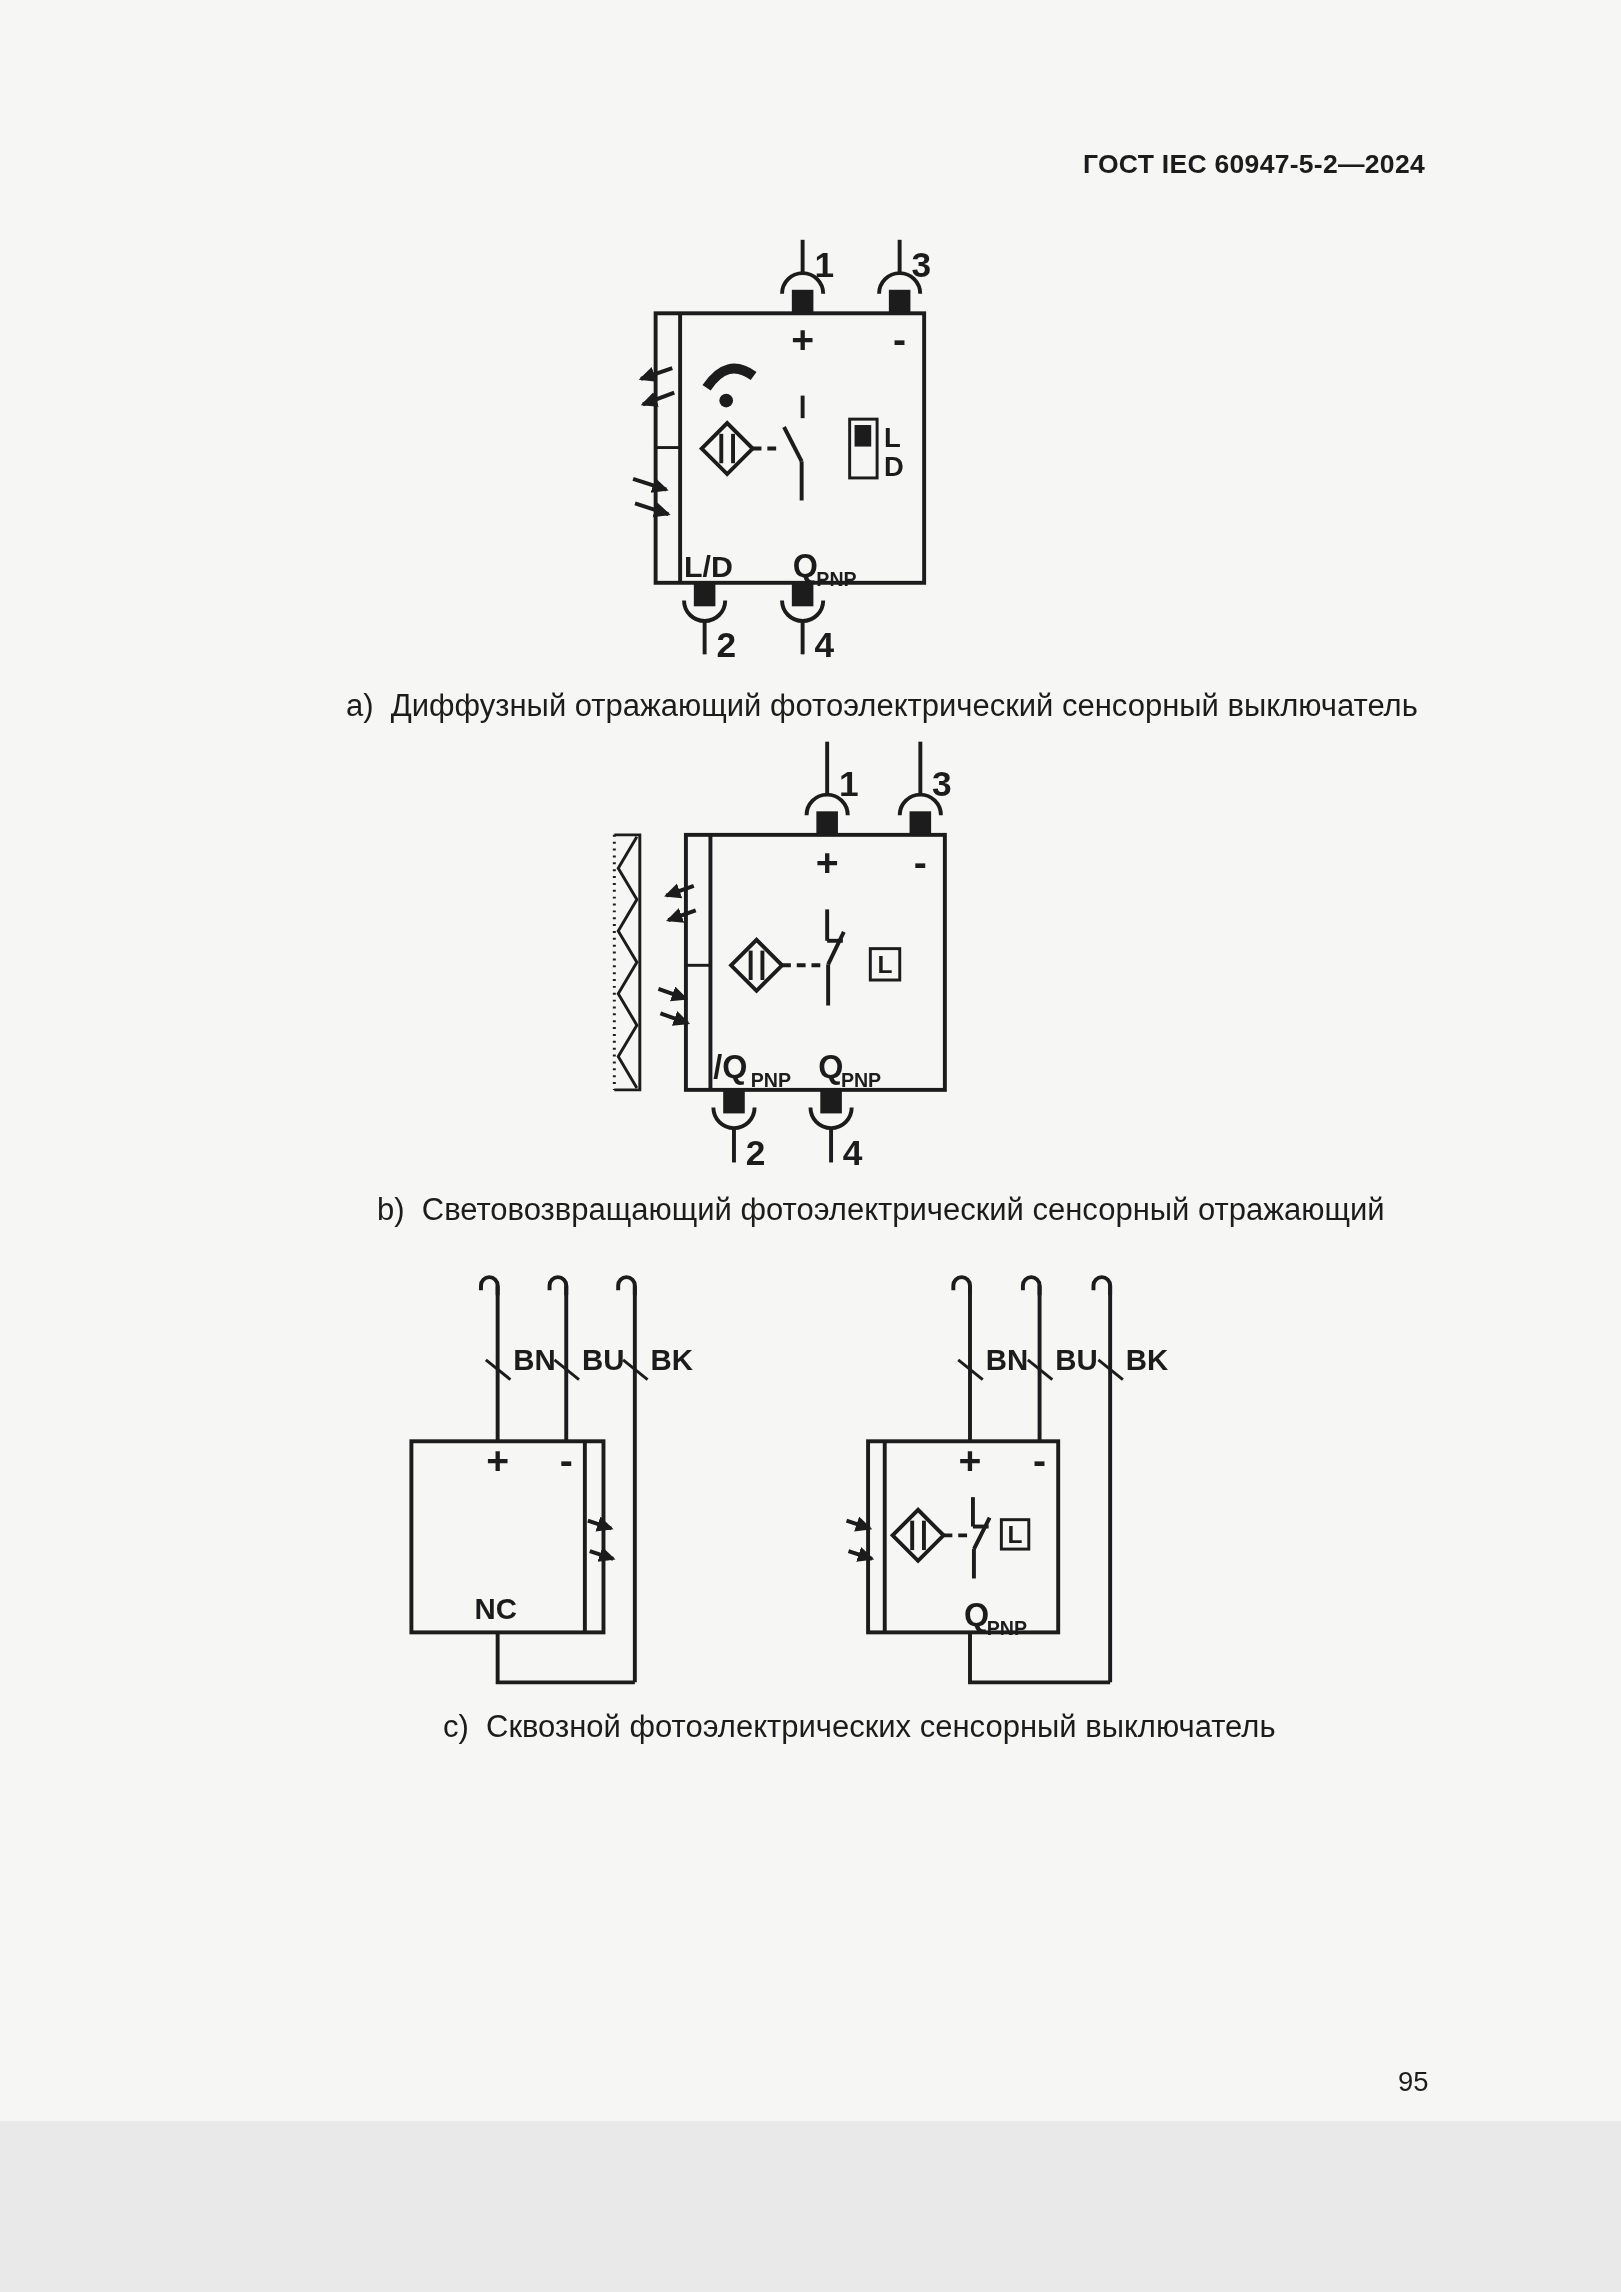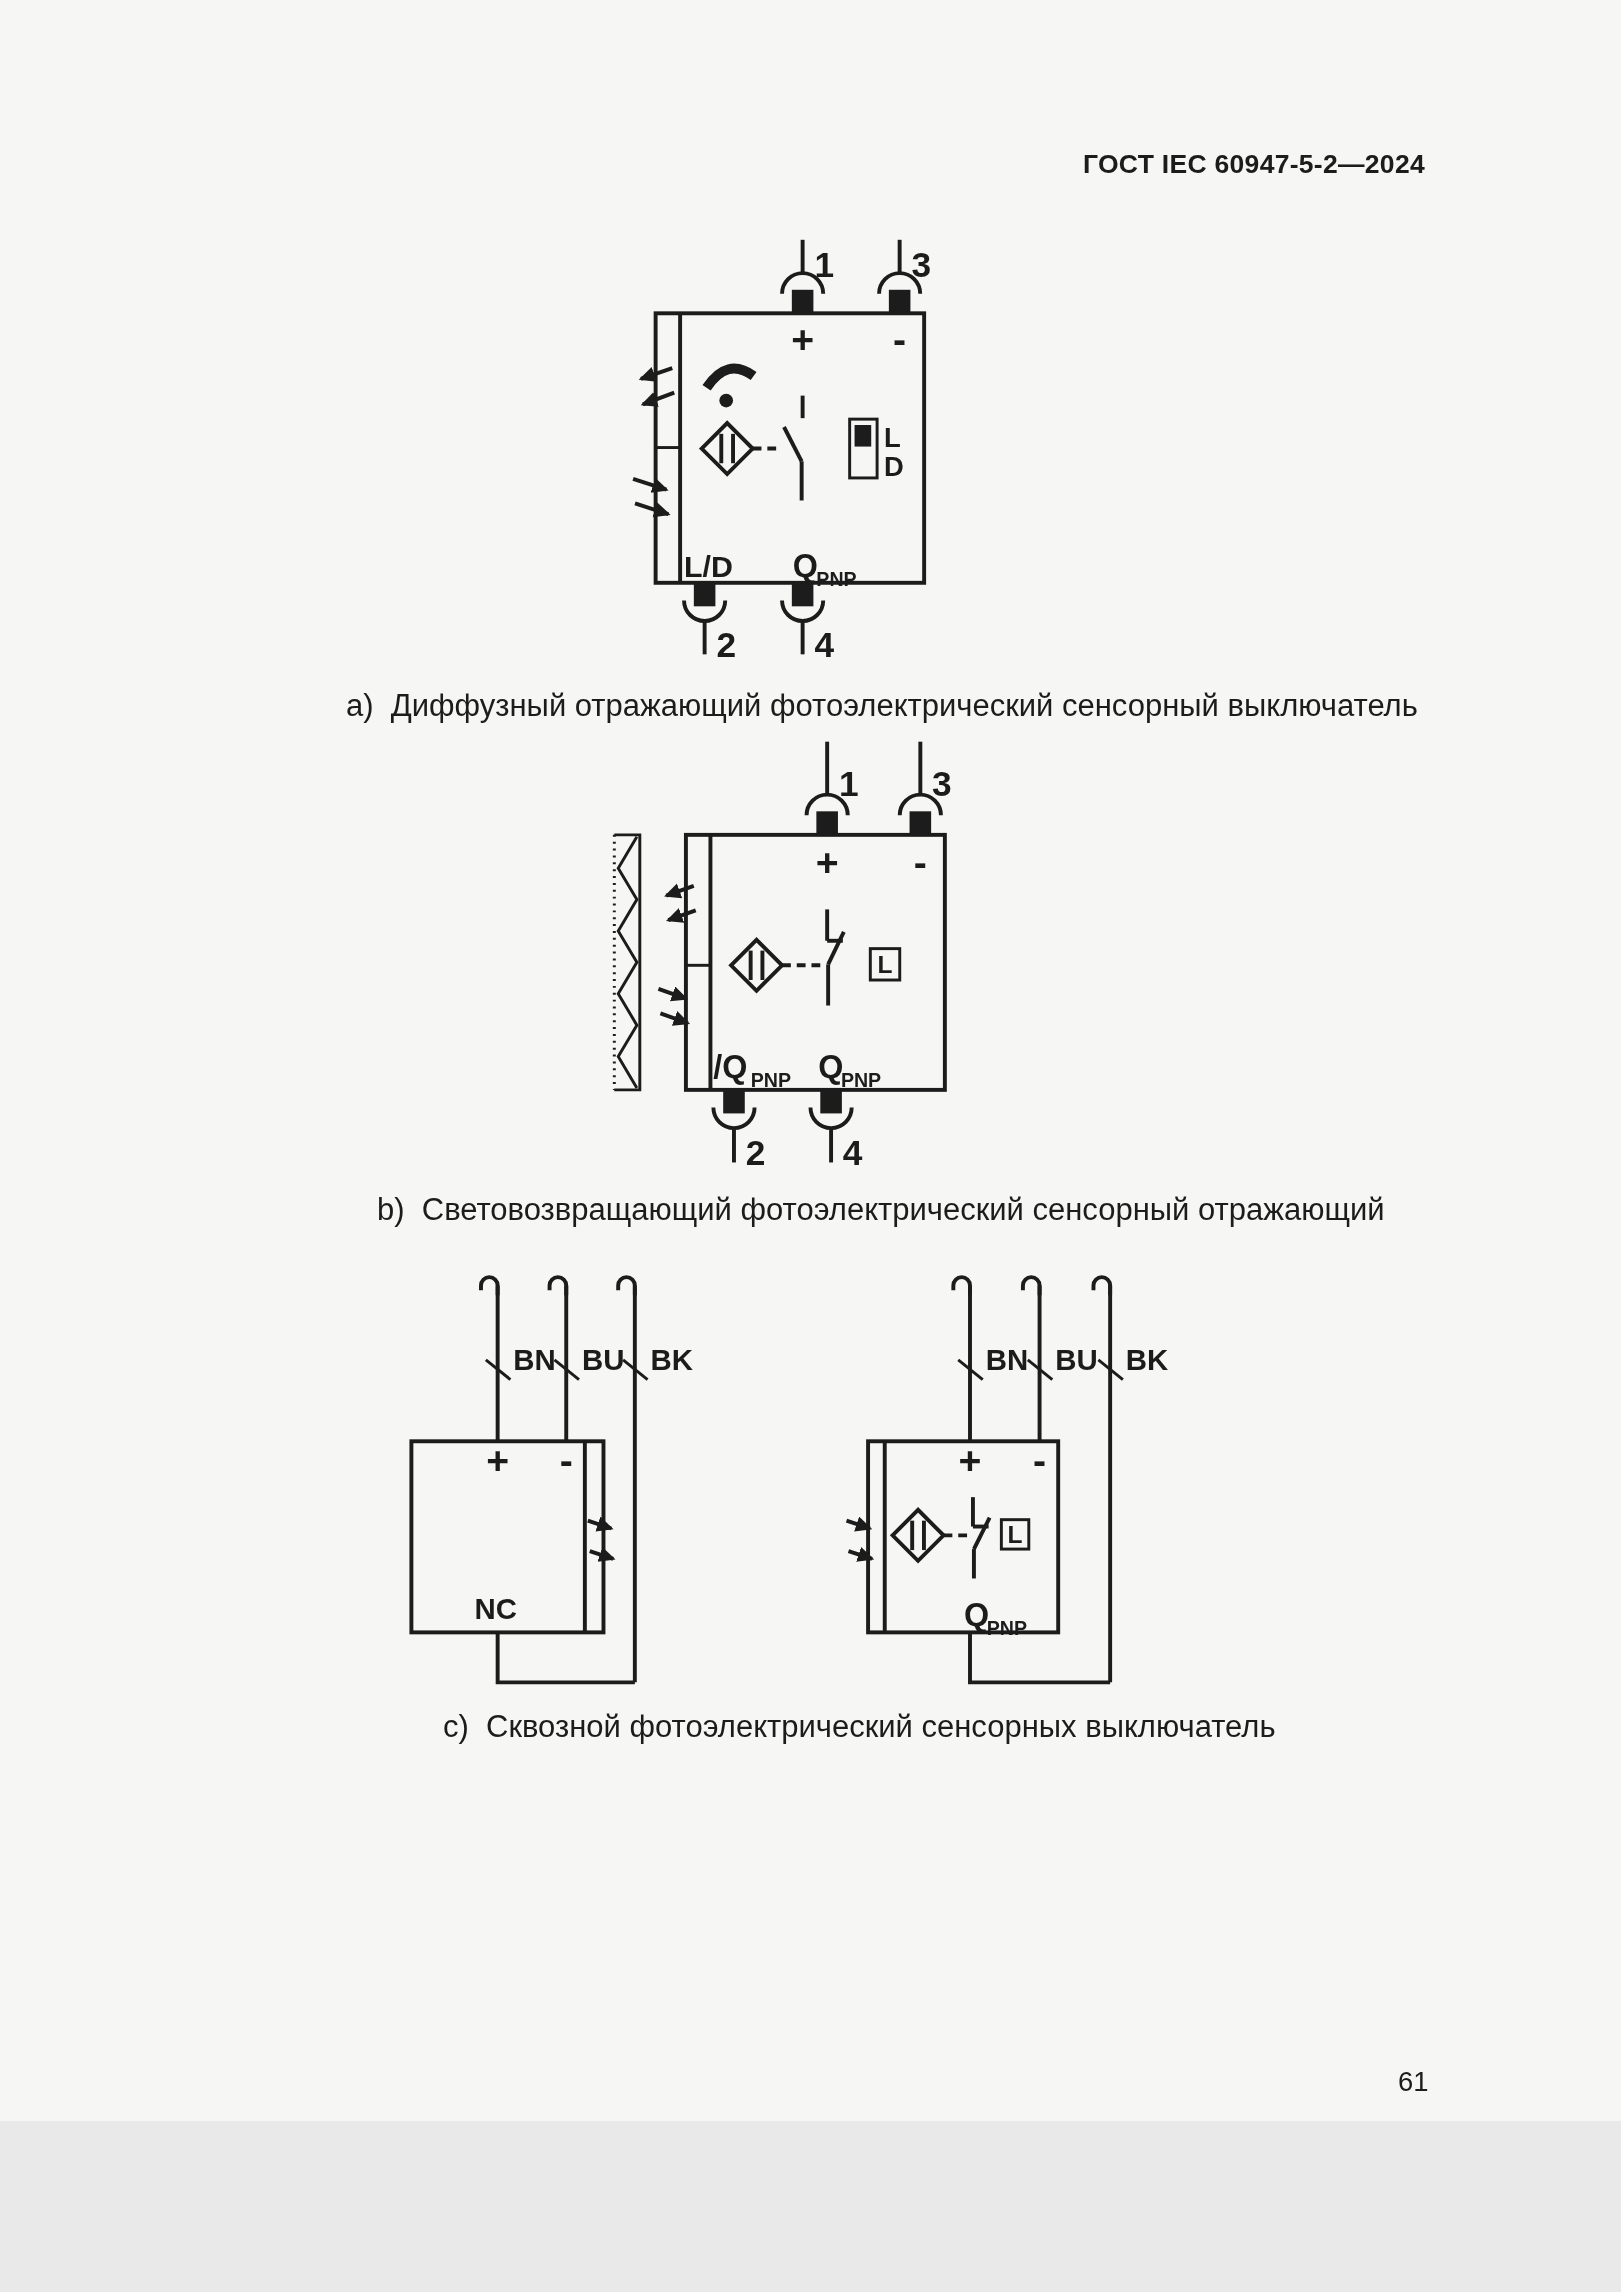--- a/index.html
+++ b/index.html
@@ -299,17 +299,17 @@
         <rect class="thin" x="1022" y="1551" width="28" height="30"></rect>
         <text class="t25" x="1036" y="1575" text-anchor="middle">L</text>
       </g>
 
       <text class="t33" x="984" y="1660">Q</text>
       <text class="t20" x="1007" y="1669">PNP</text>
       <path class="ln" d="M 990 1666 L 990 1717 L 1133 1717"></path>
     </g>
   </svg>
 
-  <div class="caption cap-c">c)  Сквозной фотоэлектрический сенсорных выключатель</div>
-
-  <div class="pageno">61</div>
+  <div class="caption cap-c">c)  Сквозной фотоэлектрических сенсорный выключатель</div>
+
+  <div class="pageno">95</div>
 </div>
 
 
 </body></html>

